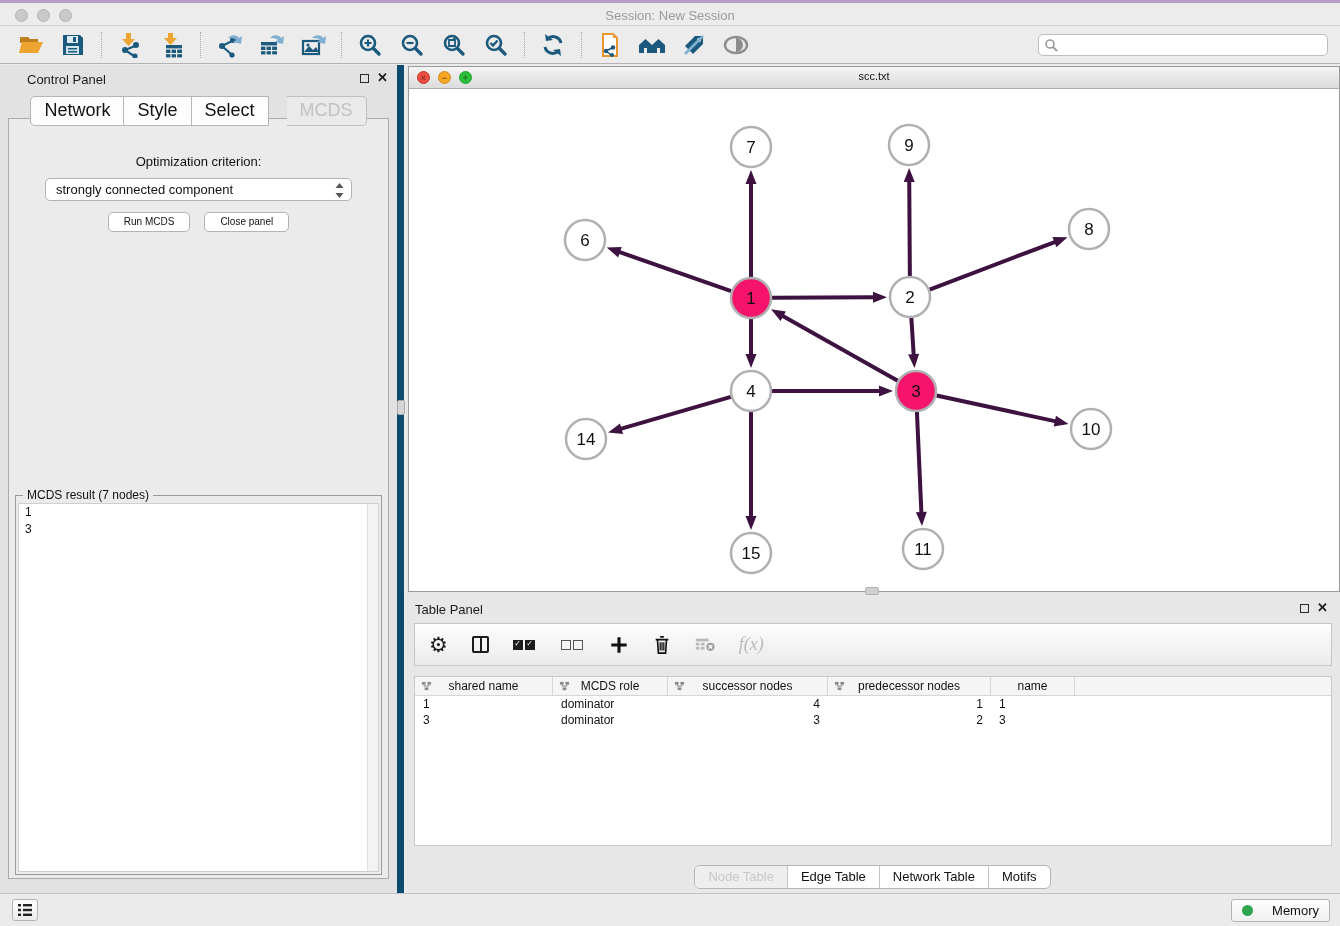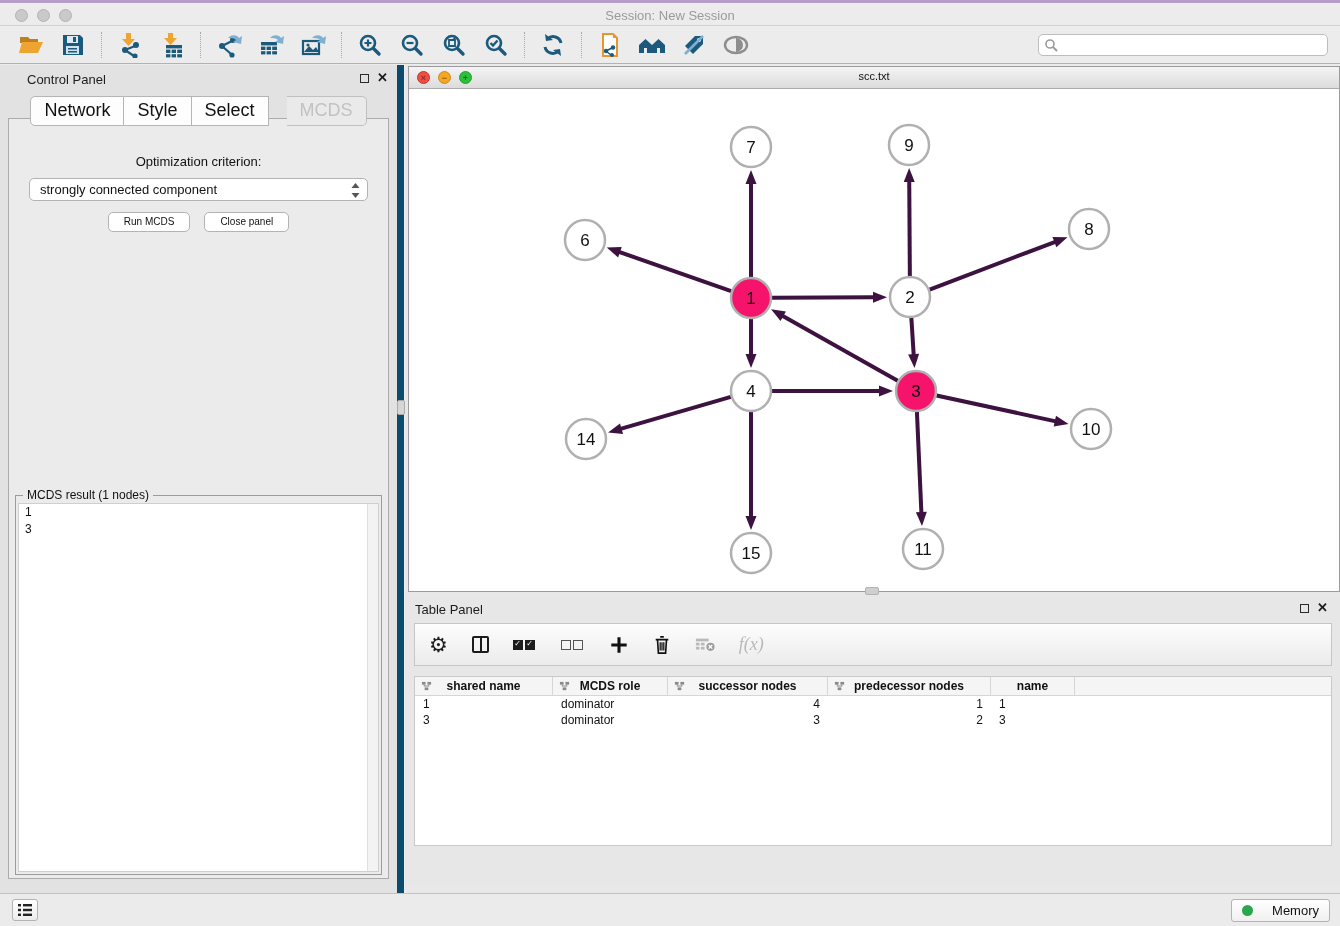--- a/index.html
+++ b/index.html
@@ -33,21 +33,21 @@
   .float-box { position:absolute; right:28px; top:9px; width:9px; height:9px; border:1.5px solid #2a2a2a; }
   .close-x { position:absolute; right:9px; top:5px; font-size:13px; font-weight:bold; color:#1b1b1b; }
   .cp-tabs { position:absolute; top:31px; left:0; right:0; text-align:center; z-index:2; }
   .cp-tab { display:inline-block; font-size:18px; padding:3px 13px 4px; background:#fdfdfd;
             border:1px solid #b5b5b5; border-left:none; color:#111; }
   .cp-tab:first-child { border-left:1px solid #b5b5b5; border-radius:5px 0 0 5px; }
   .cp-tab.active { background:#eaeaea; color:#c2c2c2; border-radius:0 5px 5px 0; border-color:#c0c0c0;margin-left:18px; }
   .cp-body { position:absolute; left:8px; right:8px; top:53px; bottom:14px;
              border:1px solid #ababab; background:#ebebeb; }
   .opt-label { margin-top:35px; text-align:center; font-size:13px; color:#111; }
-  .opt-select { position:relative; margin:9px 20px 0; height:23px; background:#fff;
+  .opt-select { position:relative; margin:9px 36px 0; height:23px; background:#fff;
                 border:1px solid #b3b3b3; border-radius:5px; font-size:13px; color:#111;
                 line-height:21px; padding-left:10px; }
   .opt-chevrons { position:absolute; right:7px; top:4px; }
   .cp-buttons { margin-top:11px; display:flex; justify-content:center; gap:14px; }
   .cp-btn { font-size:10px; padding:3px 15px 4px; background:#fff; border:1px solid #b3b3b3;
             border-radius:5px; color:#111; font-family:"Liberation Sans",sans-serif; }
   .result-group { position:absolute; left:6px; right:6px; top:376px; bottom:3px;
                   border:1px solid #9c9c9c; }
   .result-title { position:absolute; top:-8px; left:7px; background:#ebebeb; padding:0 4px;
                   font-size:12px; color:#111; }
@@ -89,21 +89,21 @@
   .col-icon::after { content:""; position:absolute; left:50%; top:0; bottom:0; width:2px; background:#1c1c1c; }
   .chk { width:10px; height:10px; display:inline-block; margin-right:2px; }
   .chk.on { background:#1c1c1c; position:relative; }
   .chk.on::after { content:"✓"; color:#fff; font-size:8px; position:absolute; left:1.5px; top:-1px; }
   .chk.off { border:1.5px solid #555; }
   .fx { font-family:"Liberation Serif", serif; font-style:italic; font-size:18px; color:#b9b9b9; }
   .tp-table { position:absolute; left:9px; right:8px; top:80px; height:170px; background:#fff;
               border:1px solid #c9c9c9; font-size:12px; }
   .tp-head { display:flex; height:19px; background:#f5f5f5; border-bottom:1px solid #d6d6d6; }
   .th { display:flex; align-items:center; justify-content:center; gap:5px; border-right:1px solid #d6d6d6;
-        color:#111; position:relative;font-weight:bold; }
+        color:#111; position:relative; }
   .th .hicon { margin-left:4px; position:absolute; left:2px; top:4px; }
   .tp-row { display:flex; height:16px; }
   .td { padding:1px 8px 0; color:#111; }
   .ra { text-align:right; }
   .tp-tabs { position:absolute; left:0; right:0; top:269px; text-align:center; }
   .seg { display:inline-flex; border:1px solid #b5b5b5; border-radius:6px; overflow:hidden; background:#fff; }
   .seg-tab { font-size:13px; padding:3px 13px 4px; color:#111; border-left:1px solid #c4c4c4; }
   .seg-tab:first-child { border-left:none; }
   .seg-tab.active { background:#eeeeee; color:#c8c8c8; }
 
@@ -303,21 +303,21 @@
             <path fill="#555" d="M4.5 0L8.5 5h-8z"></path>
             <path fill="#555" d="M4.5 15L.5 10h8z"></path>
           </svg>
       </span>
     </div>
     <div class="cp-buttons">
       <button class="cp-btn">Run MCDS</button>
       <button class="cp-btn">Close panel</button>
     </div>
     <div class="result-group">
-      <span class="result-title">MCDS result (1 nodes)</span>
+      <span class="result-title">MCDS result (7 nodes)</span>
       <div class="result-list">
         <div class="result-item">1</div>
         <div class="result-item">3</div>
         <div class="result-scroll"></div>
       </div>
     </div>
   </div>
 </div>
 <div class="v-handle"></div>
 
@@ -493,20 +493,28 @@
       </div>
       <div class="tp-row">
         <div class="td" style="width:138px">3</div>
         <div class="td" style="width:115px">dominator</div>
         <div class="td ra" style="width:160px">3</div>
         <div class="td ra" style="width:163px">2</div>
         <div class="td" style="width:84px">3</div>
       </div>
     </div>
 
+    <div class="tp-tabs">
+      <span class="seg">
+        <span class="seg-tab active">Node Table</span>
+          <span class="seg-tab">Edge Table</span>
+          <span class="seg-tab">Network Table</span>
+          <span class="seg-tab">Motifs</span>
+      </span>
+    </div>
   </div>
 </div>
 
 <div class="statusbar">
   <span class="list-btn">
     <svg width="16" height="14" viewBox="0 0 16 14">
         <g fill="#222">
           <rect x="1" y="1" width="3" height="2.4"></rect>
           <rect x="6" y="1" width="9" height="2.4"></rect>
           <rect x="1" y="5.8" width="3" height="2.4"></rect>

